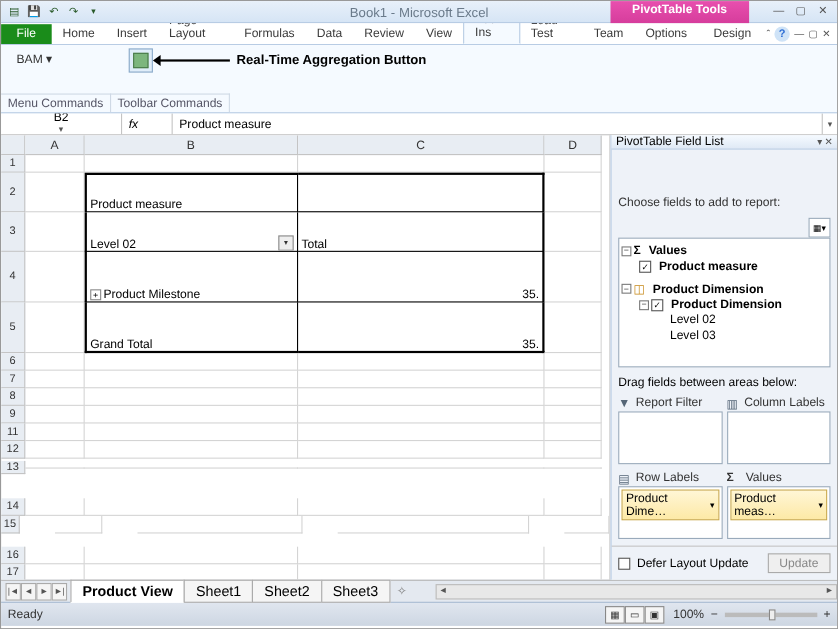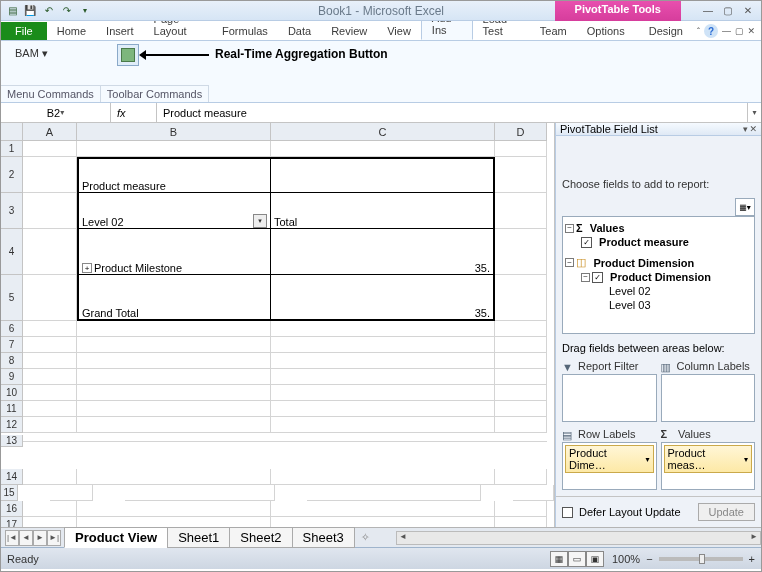--- a/index.html
+++ b/index.html
@@ -28,21 +28,21 @@
 .rta-btn { position: absolute; left: 116px; top: 3px; width: 22px; height: 22px; border: 1px solid #8aa9c9; background: #e0edf9; display: flex; align-items: center; justify-content: center; }
 .rta-btn-inner { width: 14px; height: 14px; background: #7db67d; border: 1px solid #4a7a4a; }
 .anno-line { position: absolute; left: 140px; top: 13px; width: 68px; height: 2px; background: #000; }
 .anno-line::before { content: ''; position: absolute; left: -7px; top: -4px; border: 5px solid transparent; border-right: 7px solid #000; }
 .anno-text { position: absolute; left: 214px; top: 6px; font-weight: bold; font-size: 12px; color: #000; }
 .group-labels { position: absolute; bottom: 0; left: 0; display: flex; font-size: 10px; color: #556; }
 .group-labels div { padding: 2px 6px; border-right: 1px solid #cfd9e5; border-top: 1px solid #cfd9e5; }
 
 
 .fx-bar { height: 20px; background: #fff; border-bottom: 1px solid #c4c4c4; display: flex; align-items: stretch; }
-.name-box { width: 110px; border-right: 1px solid #c4c4c4; display: flex; align-items: center; justify-content: center; padding: 0 6px; }
+.name-box { width: 110px; border-right: 1px solid #c4c4c4; display: flex; align-items: center; justify-content: flex-end; padding: 0 6px; flex-direction: column; }
 .name-box span { font-weight: normal; }
 .name-box .dd { color: #555; font-size: 8px; }
 .fx-controls { width: 46px; display: flex; align-items: center; padding-left: 6px; border-right: 1px solid #c4c4c4; }
 .fx-input { flex: 1; display: flex; align-items: center; padding-left: 6px; }
 .fx-expand { width: 14px; border-left: 1px solid #c4c4c4; display: flex; align-items: center; justify-content: center; font-size: 8px; color: #555; }
 
 
 .main { display: flex; height: 404px; }
 .grid-wrap { flex: 1; display: flex; flex-direction: column; overflow: hidden; border-right: 1px solid #c4c4c4; }
 .colhdr { display: flex; height: 18px; }
@@ -258,27 +258,20 @@
           <div class="cell cD"></div>
         </div>
       <div class="row" style="height:16px;">
           <div class="rh">9</div>
           <div class="cell cA"></div>
           <div class="cell cB"></div>
           <div class="cell cC"></div>
           <div class="cell cD"></div>
         </div>
       <div class="row" style="height:16px;">
-          <div class="rh">10</div>
-          <div class="cell cA"></div>
-          <div class="cell cB"></div>
-          <div class="cell cC"></div>
-          <div class="cell cD"></div>
-        </div>
-      <div class="row" style="height:16px;">
           <div class="rh">11</div>
           <div class="cell cA"></div>
           <div class="cell cB"></div>
           <div class="cell cC"></div>
           <div class="cell cD"></div>
         </div>
       <div class="row" style="height:16px;">
           <div class="rh">12</div>
           <div class="cell cA"></div>
           <div class="cell cB"></div>
@@ -299,21 +292,21 @@
           <div class="cell cC"></div>
           <div class="cell cD"></div>
         </div>
       <div class="row" style="height:16px;gap:32px;">
           <div class="rh">15</div>
           <div class="cell cA"></div>
           <div class="cell cB"></div>
           <div class="cell cC"></div>
           <div class="cell cD"></div>
         </div>
-      <div class="row" style="height:16px;">
+      <div class="row" style="height:16px;margin-top:12px;">
           <div class="rh">16</div>
           <div class="cell cA"></div>
           <div class="cell cB"></div>
           <div class="cell cC"></div>
           <div class="cell cD"></div>
         </div>
       <div class="row" style="height:16px;">
           <div class="rh">17</div>
           <div class="cell cA"></div>
           <div class="cell cB"></div>

